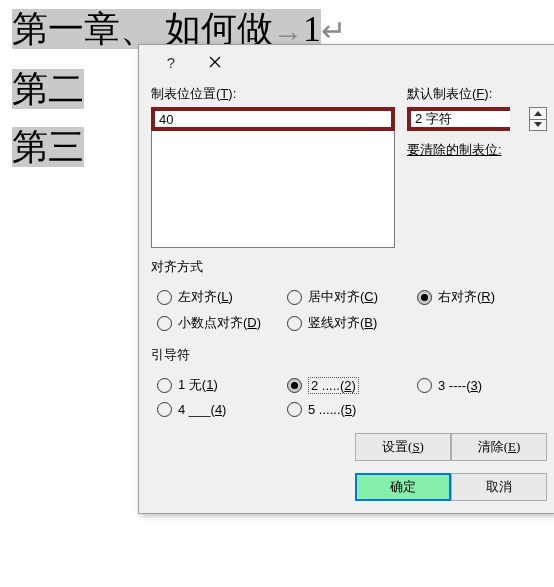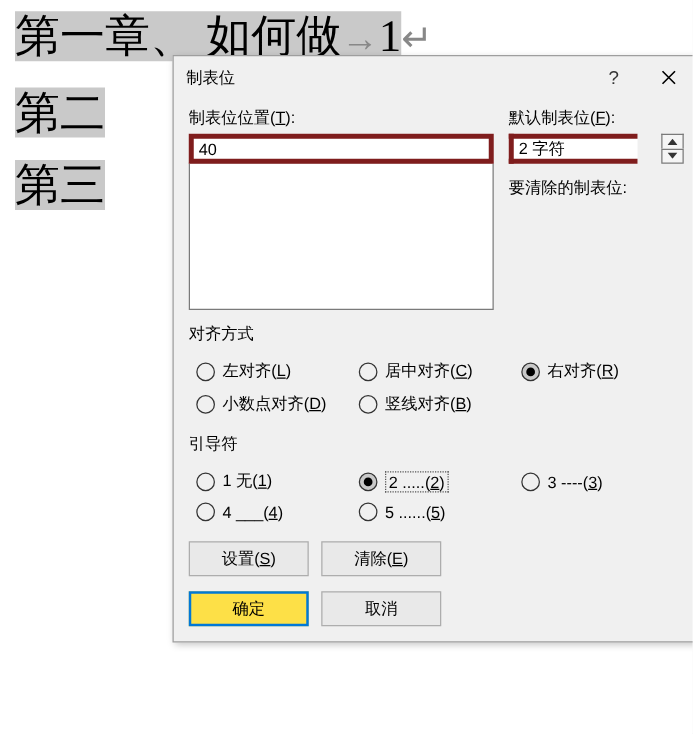--- a/index.html
+++ b/index.html
@@ -20,46 +20,45 @@
   label.text{display:block;margin-bottom:4px;}
   .u{text-decoration:underline;}
   input[type=text]{width:100%;box-sizing:border-box;height:24px;border:4px solid #7f1d1d;padding:0 4px;font-size:13px;background:#fff;}
   .listbox{width:100%;height:118px;border:1px solid #7a7a7a;background:#fff;margin-top:-1px;box-sizing:border-box;}
   .spinwrap{display:flex;gap:19px;}
   .spinwrap input{flex:1;border-right:none;}
   .spinbtns{display:flex;flex-direction:column;width:18px;}
   .spinbtns div{flex:1;border:1px solid #7a7a7a;display:flex;align-items:center;justify-content:center;background:#f5f5f5;cursor:default;}
   .spinbtns div:first-child{border-bottom:none;}
   .spinbtns svg{display:block;}
-  .clearlabel{margin-top:10px;}
+  .clearlabel{margin-top:10px;text-decoration:underline;}
   .section{margin-top:10px;}
   .section-title{margin-bottom:4px;}
   .radios{padding:4px 0 0 6px;}
   .radioRow{display:flex;flex-wrap:wrap;}
   .radio{display:flex;align-items:center;margin:4px 0;cursor:default;width:130px;}
   .rcirc{width:13px;height:13px;border:1px solid #333;border-radius:50%;margin-right:6px;display:flex;align-items:center;justify-content:center;flex-shrink:0;}
   .rcirc.sel::after{content:"";width:7px;height:7px;border-radius:50%;background:#000;}
-  .btnrow{display:flex;gap:10px;margin-top:12px;}
+  .btnrow{display:flex;justify-content:flex-end;margin-top:12px;font-family:Liberation Serif, serif;}
   button.btn{min-width:96px;height:28px;background:#e9e9e9;border:1px solid #adadad;font-size:13px;font-family:inherit;cursor:default;padding:0 10px;}
-  button.btn.primary{border:2px solid #0078d7;background:#fde047;}
+  button.btn.primary{border:2px solid #0078d7;background:#86efac;}
   .dotted{border:1px dotted #555;padding:0 2px;display:inline-block;}
 </style>
 </head>
 <body>
 <div class="page">
 
 <div class="bgtext">
   <div class="bgline"><span class="sel"><span>第一章、 如何做</span><span class="arrow">→</span><span>1</span></span><span class="arrow">↵</span></div>
   <div class="bgline"><span class="sel">第二</span></div>
   <div class="bgline"><span class="sel">第三</span></div>
 </div>
 
 <div class="dialog">
   <div class="titlebar">
-    <div class="title">制表位</div>
     <div class="tbtn">?</div>
     <div class="tbtn">
       <svg width="12" height="12" viewBox="0 0 12 12">
             <path d="M1 1 L11 11 M11 1 L1 11" stroke="#000" stroke-width="1.3"></path>
           </svg>
     </div>
   </div>
 
   <div class="body">
     <div class="row">

